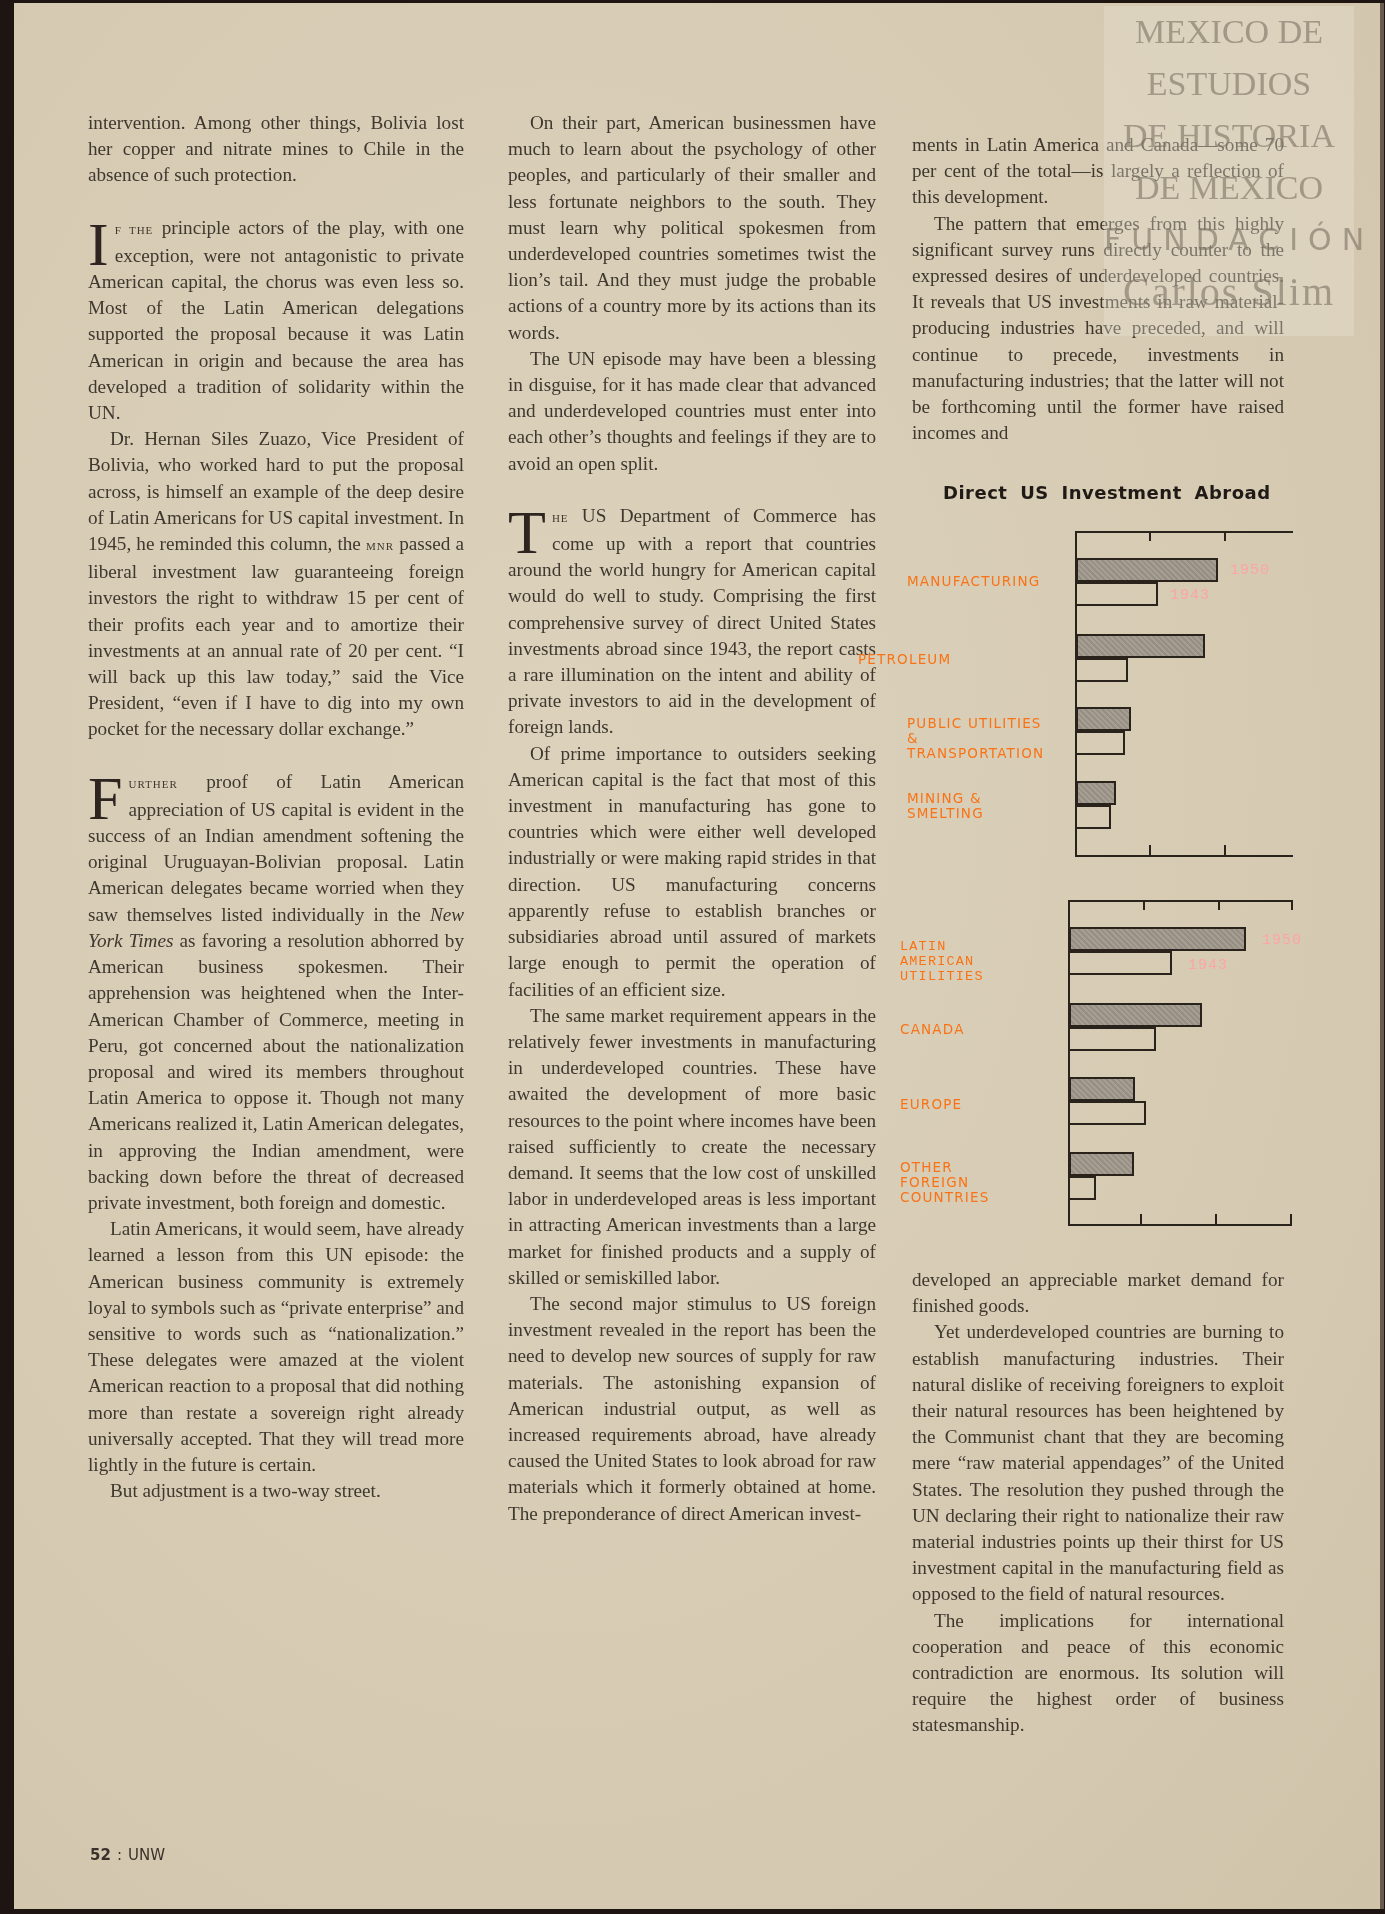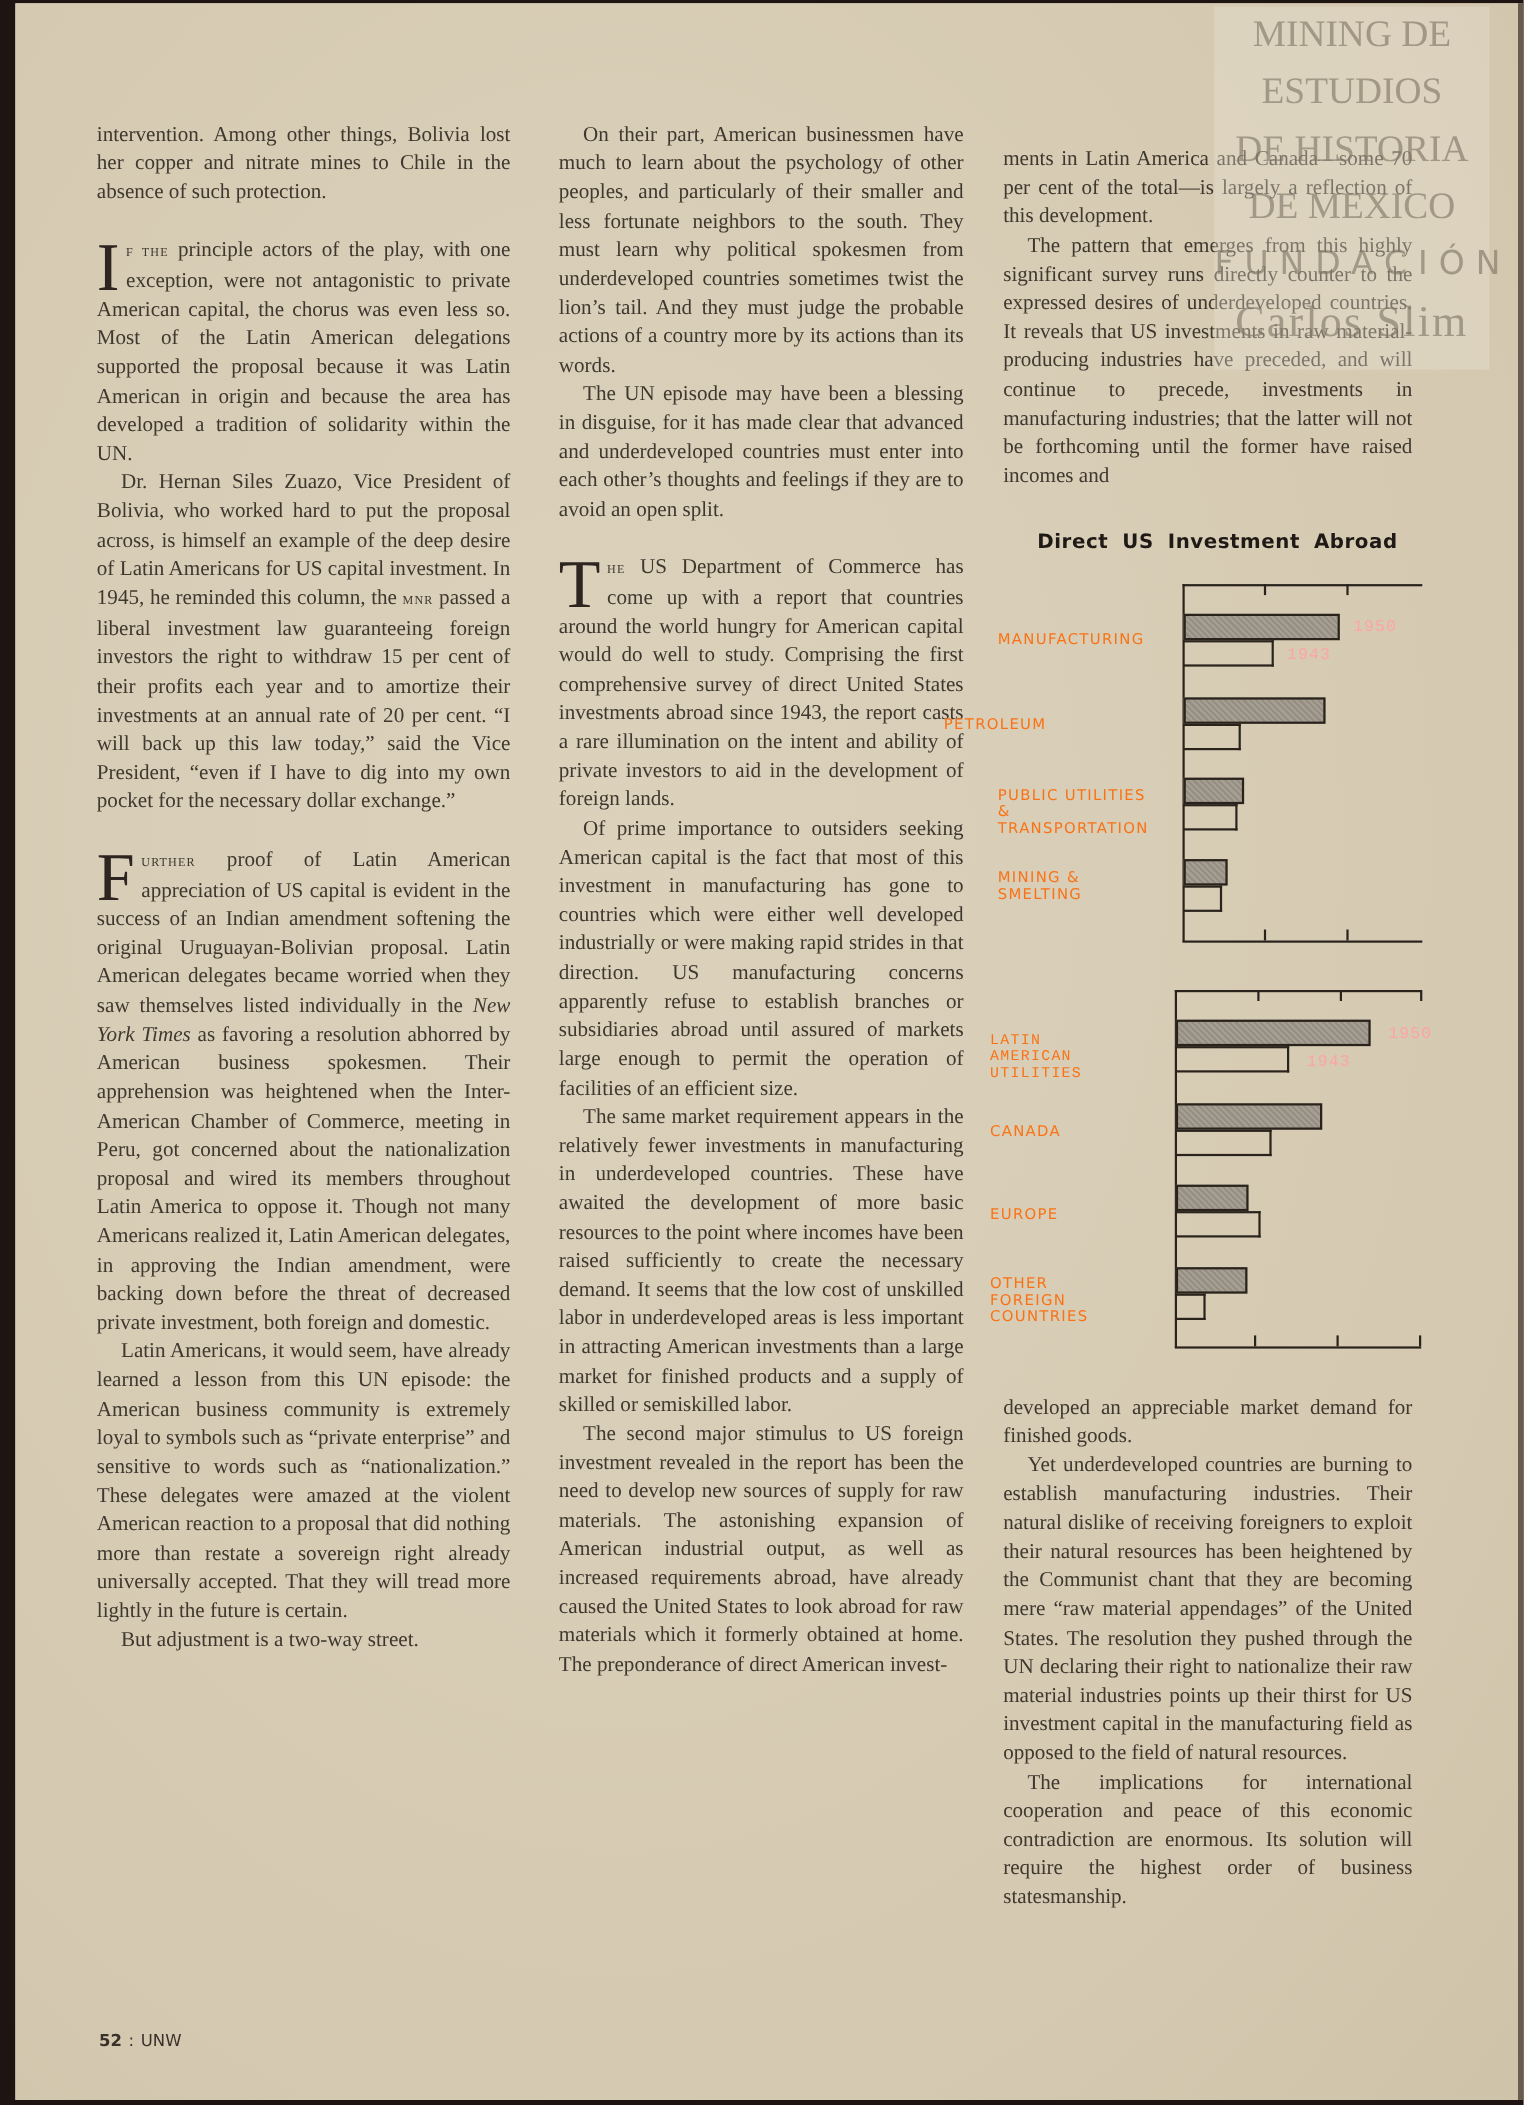--- a/index.html
+++ b/index.html
@@ -162,19 +162,19 @@
   <p class="noindent">developed an appreciable market demand for finished goods.</p>
   <p>Yet underdeveloped countries are burning to establish manufacturing industries. Their natural dislike of receiving foreigners to exploit their natural resources has been heightened by the Communist chant that they are becoming mere “raw material appendages” of the United States. The resolution they pushed through the UN declaring their right to nationalize their raw material industries points up their thirst for US investment capital in the manufacturing field as opposed to the field of natural resources.</p>
   <p>The implications for international cooperation and peace of this economic contradiction are enormous. Its solution will require the highest order of business statesmanship.</p>
 </div>
 
 <div class="folio">
   <span>52</span><span class="sep">:</span><span class="mag">UNW</span>
 </div>
 
 <div class="watermark">
-  <div>MINING DE</div>
+  <div>MEXICO DE</div>
   <div>ESTUDIOS</div>
   <div>DE HISTORIA</div>
   <div>DE MEXICO</div>
   <div class="wm-fund">FUNDACIÓN</div>
   <div class="wm-sig">Carlos Slim</div>
 </div>
 
 </body></html>

